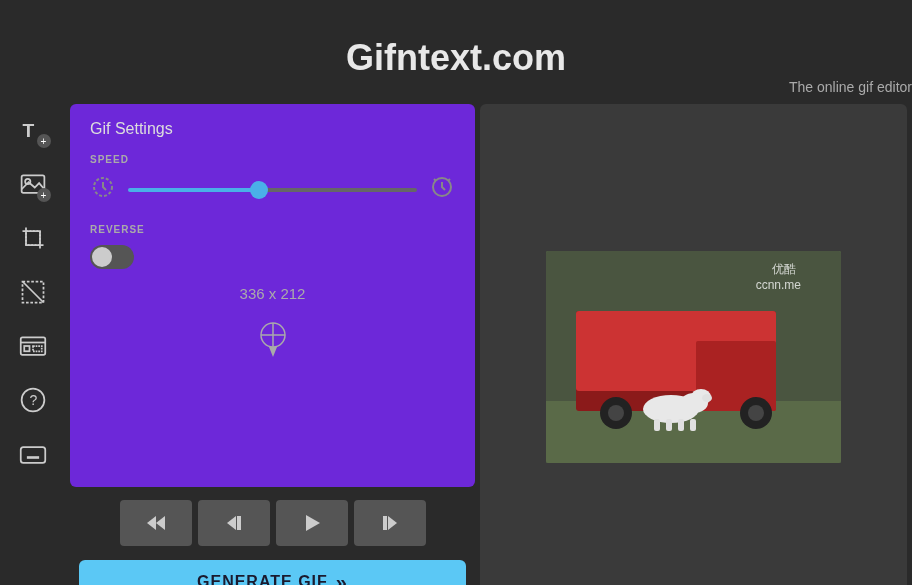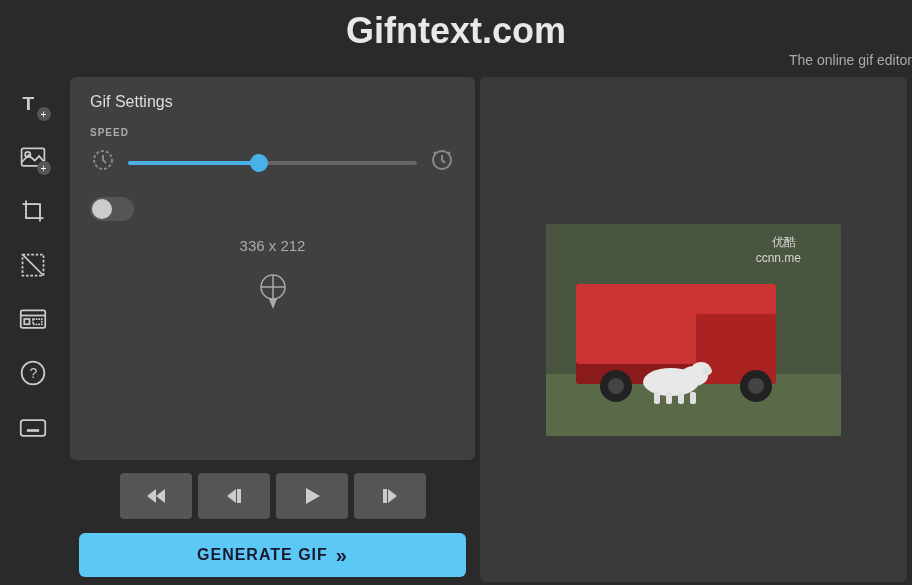--- a/index.html
+++ b/index.html
@@ -7,20 +7,21 @@
       background: #2a2a2a;
       font-family: Arial, sans-serif;
       width: 912px;
       height: 585px;
       overflow: hidden;
       color: #ccc;
     }
     .header {
       text-align: center;
       padding: 10px 0 4px;
+      margin-top: 27px;
     }
     .header-title {
       font-size: 36px;
       font-weight: bold;
       color: #e8e8e8;
     }
     .header-subtitle {
       font-size: 14px;
       color: #aaa;
       text-align: right;
@@ -68,21 +69,21 @@
     }
     
     .center-panel {
       width: 415px;
       display: flex;
       flex-direction: column;
       background: #2a2a2a;
     }
     .settings-panel {
       flex: 1;
-      background: #404040;
+      background: #6d28d9;
       margin: 5px;
       border-radius: 6px;
       padding: 16px 20px;
     }
     .settings-title {
       font-size: 16px;
       color: #ddd;
       margin-bottom: 16px;
     }
     .section-label {
@@ -309,20 +310,21 @@
           <svg width="24" height="24" viewBox="0 0 24 24" fill="none" stroke="#888" stroke-width="2">
             <circle cx="12" cy="12" r="9"></circle>
             <polyline points="12,7 12,12 15,15"></polyline>
             <line x1="18" y1="6" x2="20" y2="4"></line>
             <line x1="6" y1="6" x2="4" y2="4"></line>
           </svg>
         </span>
       </div>
 
       <div class="reverse-section">
+        <div class="section-label">REVERSE</div>
         <div class="toggle-container">
           <div class="toggle">
             <div class="toggle-knob"></div>
           </div>
         </div>
       </div>
 
       <div class="dimensions-text">336 x 212</div>
 
       <div class="cursor-area">

